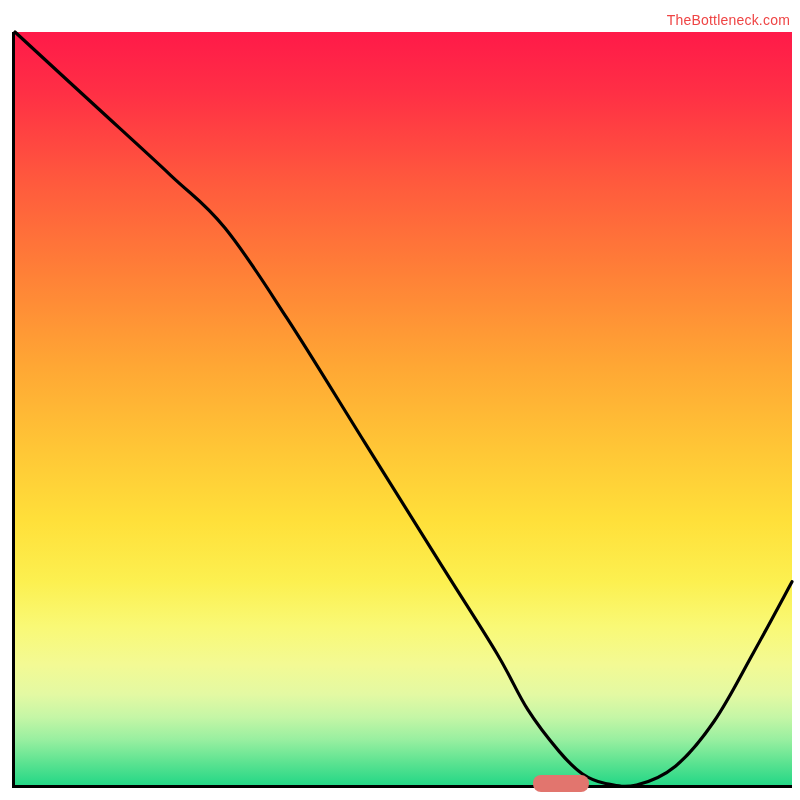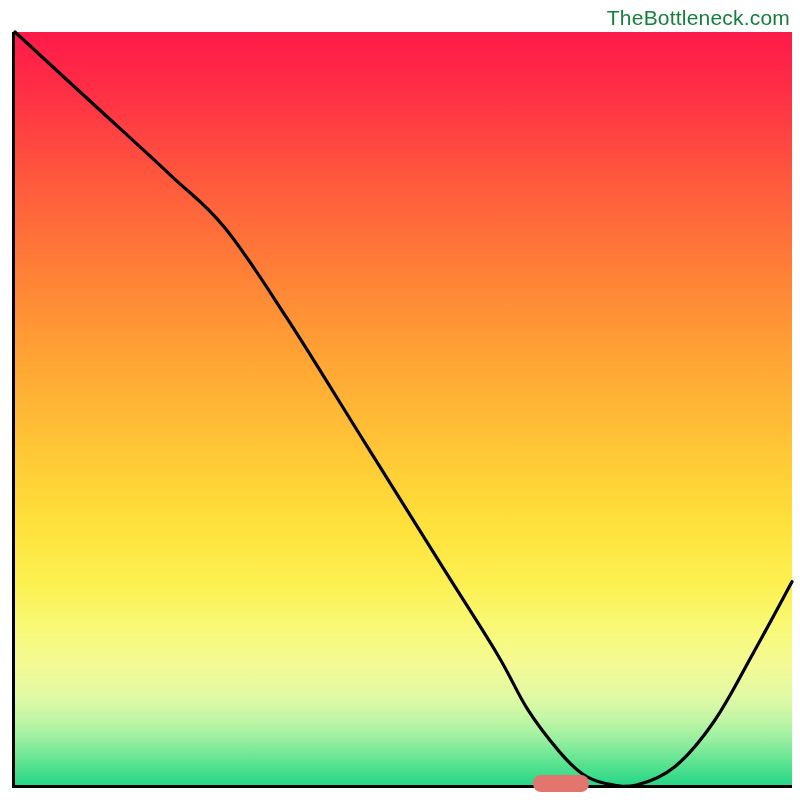--- a/index.html
+++ b/index.html
@@ -6,24 +6,24 @@
   body {
     width: 800px;
     height: 800px;
     overflow: hidden;
     font-family: Arial, sans-serif;
     background: #fff;
     position: relative;
   }
   .watermark {
     position: absolute;
-    top: 6px;
+    top: 12px;
     right: 10px;
-    font-size: 21px;
-    color: #15803d;
+    font-size: 14px;
+    color: #ef4444;
     font-weight: 500;
     letter-spacing: 0.2px;
     z-index: 10;
   }
   .chart-area {
     position: absolute;
     left: 12px;
     top: 32px;
     width: 780px;
     height: 756px;

